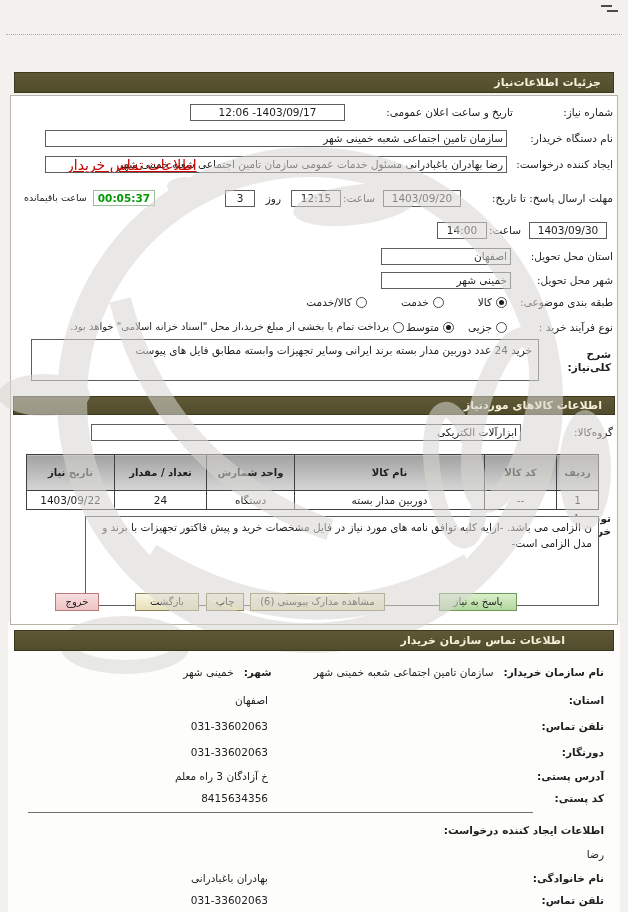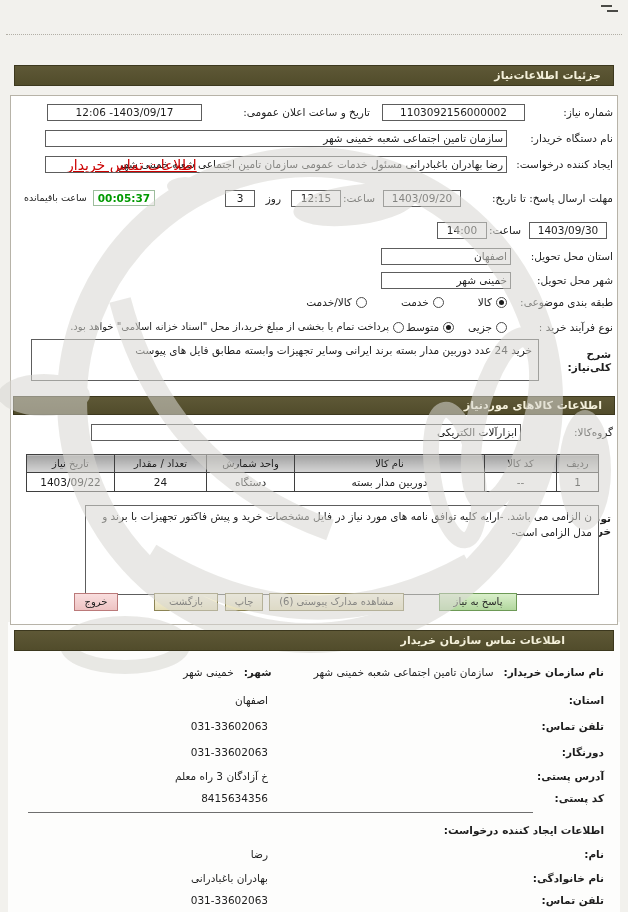--- a/index.html
+++ b/index.html
@@ -36,21 +36,21 @@
   .countdown { border:1px solid #9dbd9d; color:#009a00; font-weight:bold; font-size:10.5px; padding:1px 4px; direction:ltr; background:#fff; }
   .radio-item { display:flex; direction:rtl; align-items:center; }
   .radio { width:11px; height:11px; border:1px solid #4c4c4c; border-radius:50%; background:#fff; position:relative; margin-left:4px; flex:none; cursor:pointer; }
   .radio.on::after { content:""; position:absolute; left:2px; top:2px; width:5px; height:5px; border-radius:50%; background:#1c1c1c; }
   .tarea {
     position:absolute; background:#fff; border:1px solid #5d5d5d;
     font-size:10.5px; line-height:1.5; padding:3px 6px; direction:rtl; overflow:hidden; text-align:right;
   }
   .side-lbl { position:absolute; right:6px; font-size:10.5px; font-weight:bold; text-align:right; line-height:1.25; }
   .gtable { position:absolute; border-collapse:collapse; direction:rtl; font-size:10px; table-layout:fixed; }
-  .gtable th { background:linear-gradient(#a2a2a2,#d6d6d6); border:1px solid #3f3f3f; font-weight:normal; padding:3px 2px; font-size:10px; }
+  .gtable th { background:linear-gradient(#a2a2a2,#d6d6d6); border:1px solid #3f3f3f; font-weight:bold; padding:12px 2px; font-size:10px; }
   .gtable td { border:1px solid #3f3f3f; background:#fff; padding:3px 2px; text-align:center; font-size:10.5px; }
   .btnrow { position:absolute; top:497px; left:0; right:0; display:flex; direction:rtl; align-items:center; }
   .btn {
     height:18px; line-height:16px; font-size:10px; padding:0 8px; white-space:nowrap;
     border:1px solid #8c8455; border-radius:0; background:linear-gradient(#faf6e2,#e6dfba);
     color:#222; cursor:pointer; font-family:inherit;
   }
   .btn.green { background:linear-gradient(#daefcb,#b2d79e); border-color:#6d9a56; }
   .btn.pink  { background:linear-gradient(#f9dede,#eec3c3); border-color:#bb7a7a; }
   .c-row { position:absolute; left:0; right:0; display:flex; direction:rtl; align-items:center; padding-right:24px; }
@@ -64,29 +64,28 @@
 <body>
 
 <div class="page">
 
   <div class="lower-bg"></div>
 
   <div class="corner-dash" style="top:5px; right:16px; width:11px;"></div>
   <div class="corner-dash" style="top:10px; right:10px; width:11px;"></div>
   <div class="dotted-rule"></div>
 
-  <div class="bar" style="top:65px;">
+  <div class="bar" style="top:72px;">
     <span>جزئیات اطلاعات‌نیاز</span>
   </div>
 
   <div class="panel">
 
     <div class="row" style="top:8px;">
       <span class="lbl nowrap" style="width:88px;">شماره نیاز:</span>
-      <span class="inp ltr center" style="width:143px;">1103092156000002</span>
       <span class="lbl nowrap" style="width:160px; margin-right:12px;">تاریخ و ساعت اعلان عمومی:</span>
       <span class="inp ltr center" style="width:155px; margin-right:8px;">12:06 -1403/09/17</span>
     </div>
 
     <div class="row" style="top:34px;">
       <span class="lbl" style="width:100px;">نام دستگاه خریدار:</span>
       <span class="inp" style="width:462px; margin-right:6px;">سازمان تامین اجتماعی شعبه خمینی شهر</span>
     </div>
 
     <div class="row" style="top:60px;">
@@ -191,25 +190,25 @@
         <td>--</td>
         <td>دوربین مدار بسته</td>
         <td>دستگاه</td>
         <td>24</td>
         <td class="ltr">1403/09/22</td>
       </tr>
     </tbody>
       </table>
 
     <span class="side-lbl" style="top:416px; width:62px;">توضیحات خریدار:</span>
-    <div class="tarea" style="top:409px; left:74px; right:18px; height:90px;">ن الزامی می باشد. -ارایه کلیه توافق نامه های مورد نیاز در فایل مشخصات خرید و پیش فاکتور تجهیزات با برند و مدل   الزامی است-</div>
+    <div class="tarea" style="top:420px; left:74px; right:18px; height:90px;">ن الزامی می باشد. -ارایه کلیه توافق نامه های مورد نیاز در فایل مشخصات خرید و پیش فاکتور تجهیزات با برند و مدل   الزامی است-</div>
 
     <div class="btnrow">
       <button class="btn green" style="margin-right:100px; width:78px;">پاسخ به نیاز</button>
-      <button class="btn" style="margin-right:35px; width:135px;">مشاهده مدارک پیوستی (6)</button>
+      <button class="btn" style="margin-right:54px; width:135px;">مشاهده مدارک پیوستی (6)</button>
       <button class="btn" style="margin-right:6px; width:38px; padding:0 8px;">چاپ</button>
       <button class="btn" style="margin-right:7px; width:64px;margin-left:29px;">بازگشت</button>
       <button class="btn pink" style="margin-right:7px; width:44px; padding:0 4px;">خروج</button>
     </div>
   </div>
 
   <svg class="watermark" width="628" height="912" viewBox="0 0 628 912">
     <g stroke="#d8d7d2" fill="none">
       <circle cx="310" cy="400" r="238" stroke-width="30"></circle>
       <ellipse cx="505" cy="420" rx="28" ry="85" stroke-width="20" transform="rotate(14 505 420)"></ellipse>
@@ -263,21 +262,20 @@
     <span class="c-val ltr">8415634356</span>
   </div>
 
   <div class="hr-line" style="top:812px;"></div>
 
   <div class="c-row" style="top:824px;">
     <span class="c-label">اطلاعات ایجاد کننده درخواست:</span>
   </div>
 
   <div class="c-row" style="top:848px;">
-    <span class="c-cell">نام:</span>
     <span class="c-val">رضا</span>
   </div>
 
   <div class="c-row" style="top:872px;">
     <span class="c-cell">نام خانوادگی:</span>
     <span class="c-val">بهادران باغبادرانی</span>
   </div>
 
   <div class="c-row" style="top:894px;">
     <span class="c-cell">تلفن تماس:</span>

